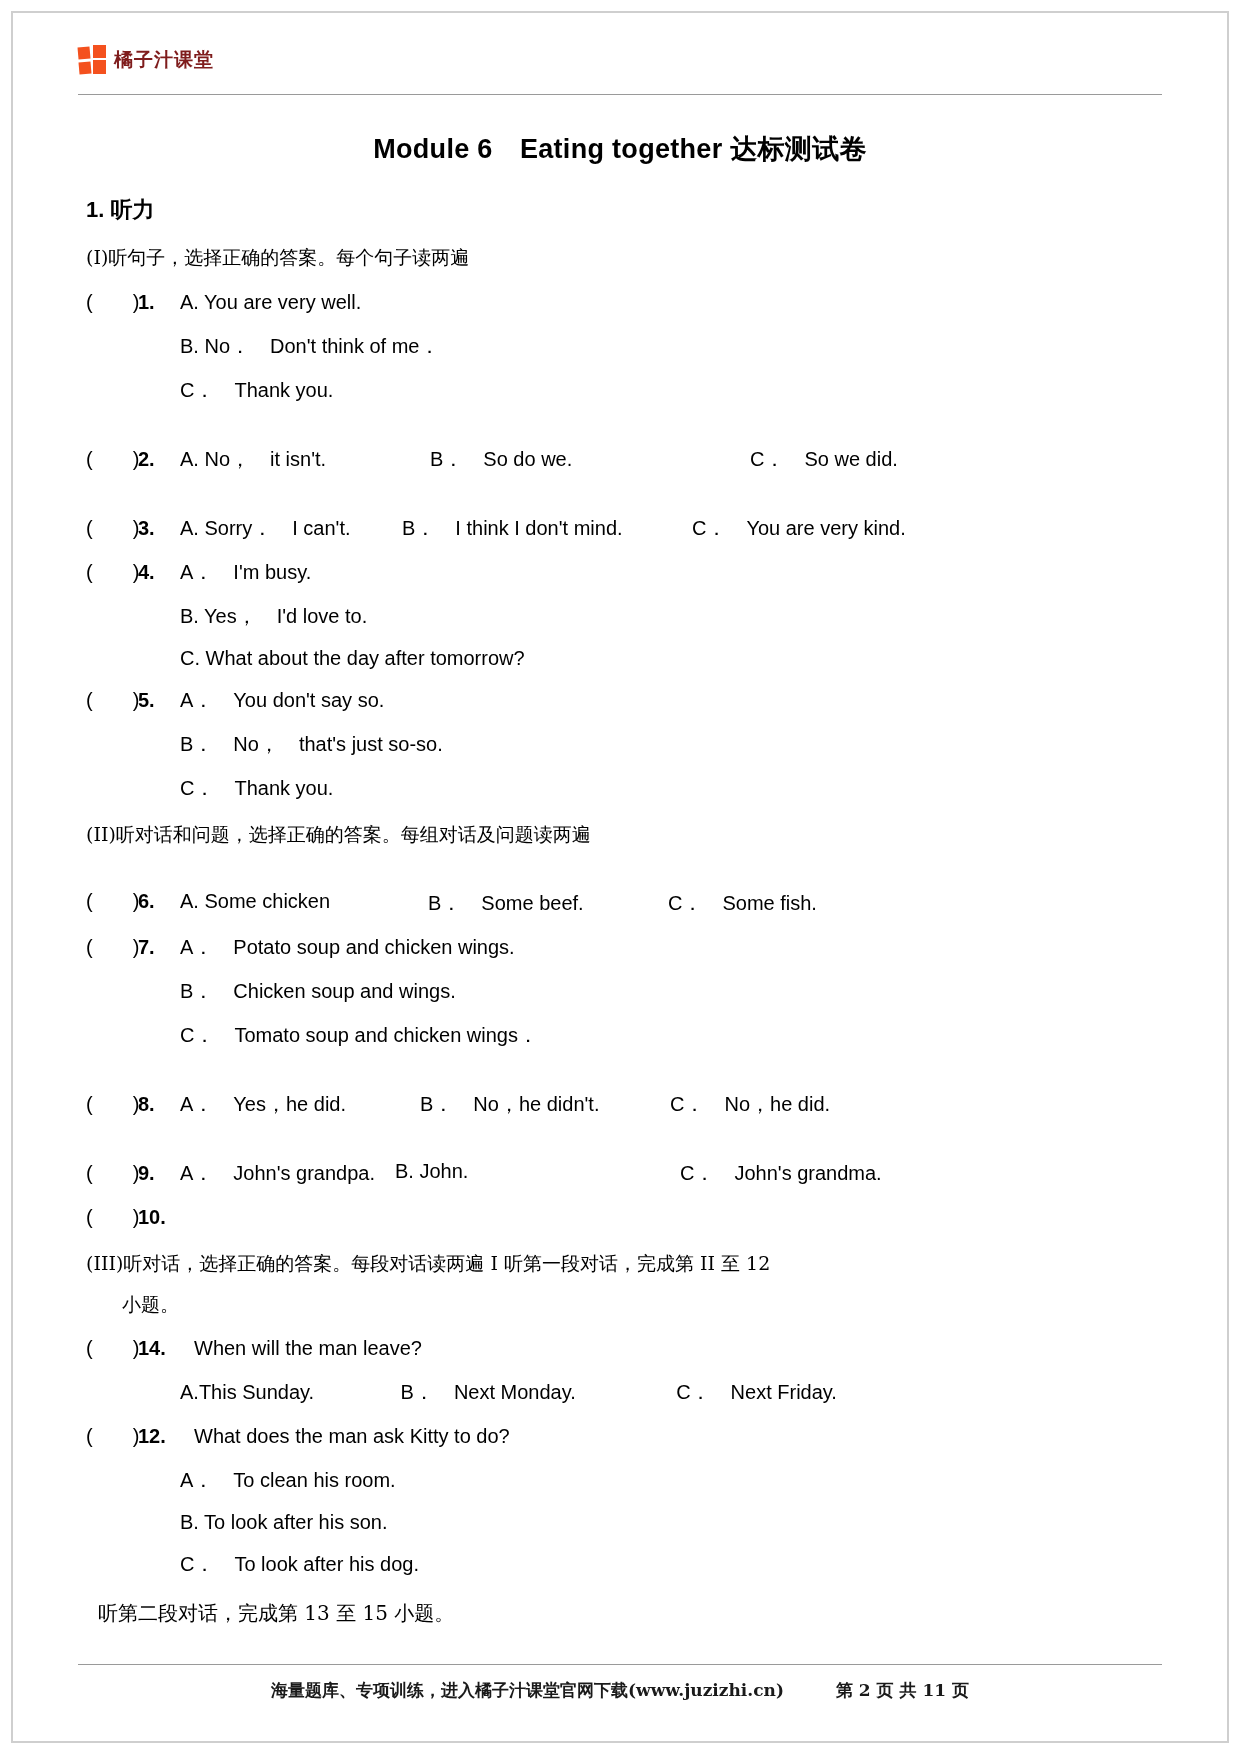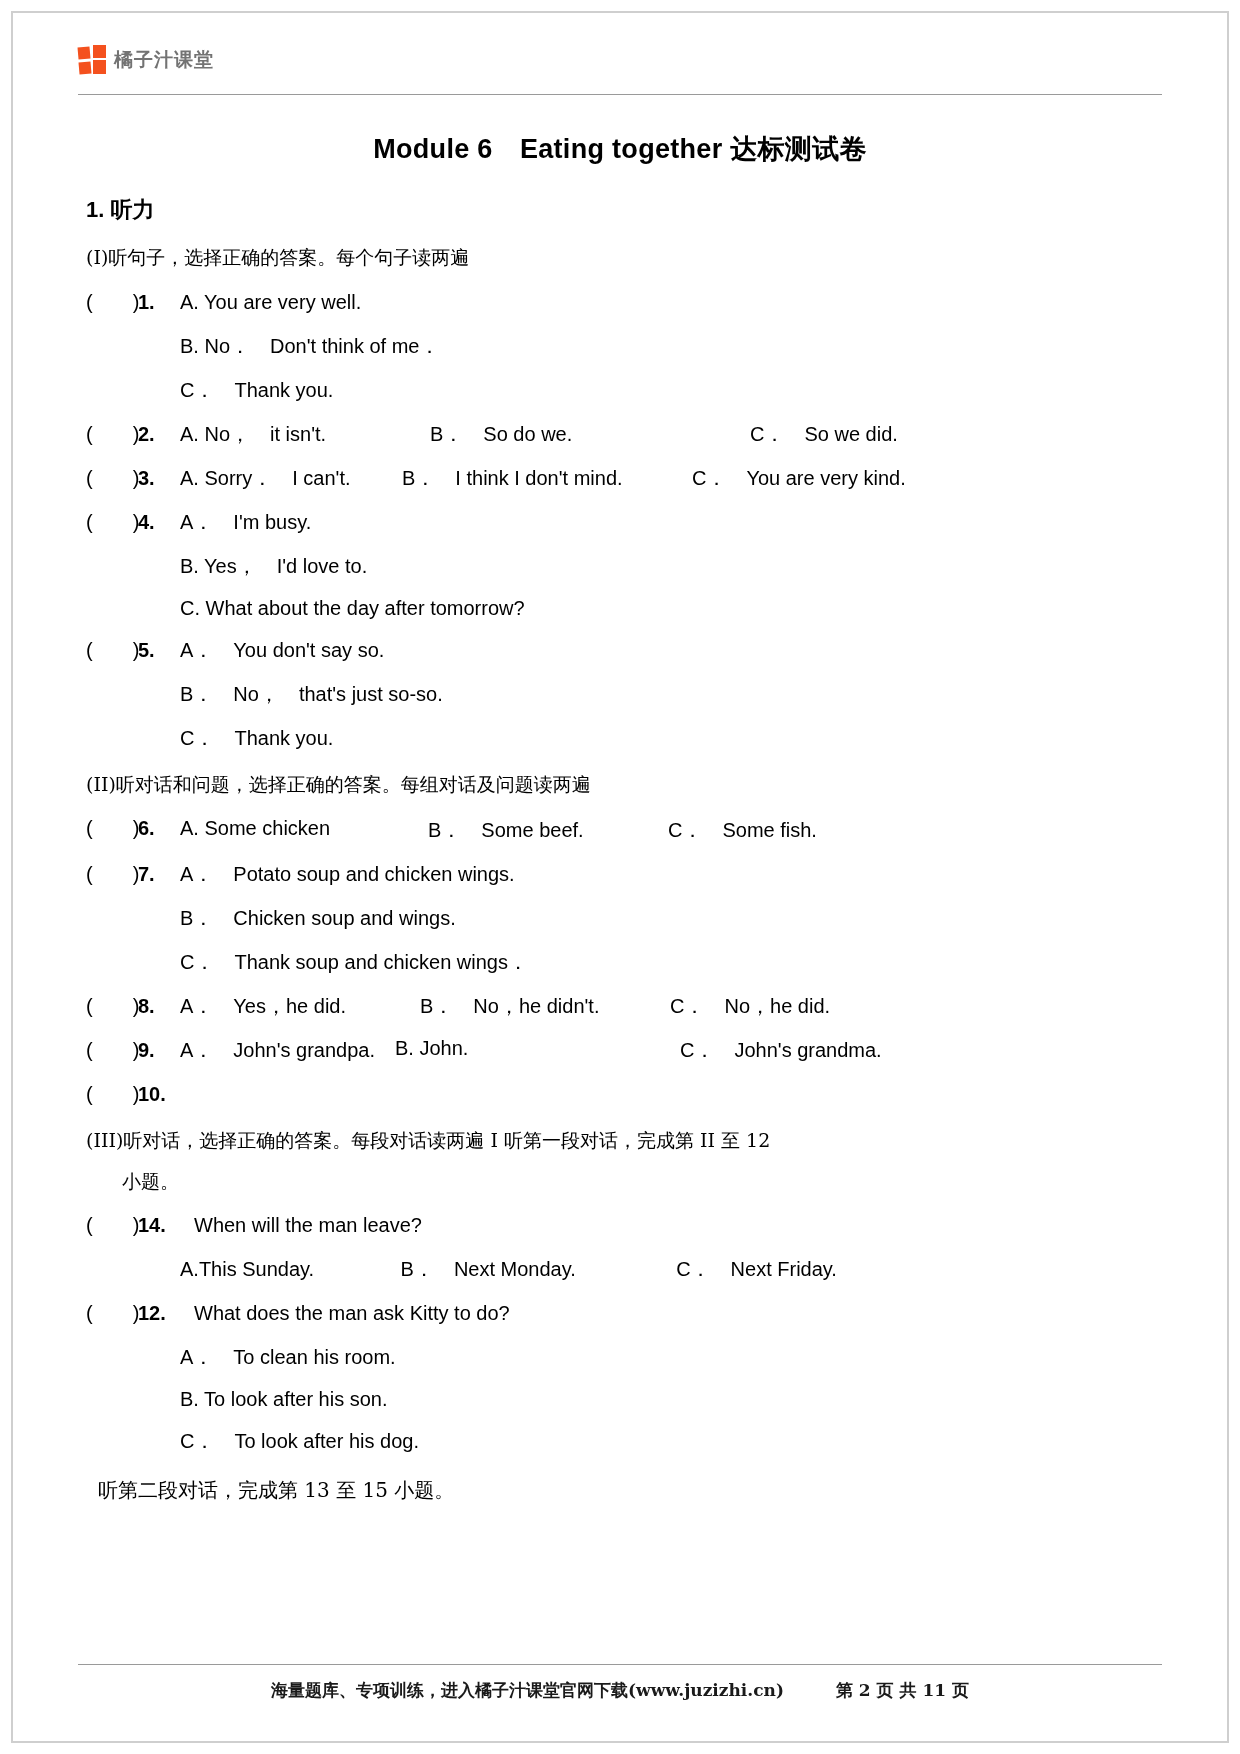--- a/index.html
+++ b/index.html
@@ -65,21 +65,21 @@
     display: block;
   }
   .brand-logo i.tl { left: 0;   top: 2px;  width: 12px; height: 12px; transform: rotate(-5deg); }
   .brand-logo i.tr { left: 15px; top: 0;   width: 13px; height: 13px; }
   .brand-logo i.bl { left: 1px;  top: 17px; width: 12px; height: 12px; transform: rotate(-5deg); }
   .brand-logo i.br { left: 15px; top: 15px; width: 13px; height: 14px; }
   .brand-name {
     font-family: "DejaVu Sans", sans-serif;
     font-size: 19px;
     font-weight: bold;
-    color: #737373;
+    color: #7f1d1d;
     letter-spacing: 1px;
     white-space: nowrap;
   }
   .header-banner {
     flex: 1 1 auto;
     text-align: center;
     font-family: "DejaVu Serif", "Liberation Serif", serif;
     font-size: 19.5px;
     font-weight: bold;
     color: #f4511e;
@@ -140,20 +140,21 @@
   .q-num {
     flex: 0 0 auto;
     width: 42px;
     font-weight: bold;
     font-size: 20px;
   }
   .q-num.wide { width: 56px; }
   .q-opts {
     flex: 1 1 auto;
     display: flex;
+    margin-top: 25px;
   }
   .opt {
     white-space: nowrap;
     font-size: 20px;
   }
   .q-sub {
     margin: 17px 0 0 8px;
     padding-left: 94px;
     font-size: 20px;
     white-space: nowrap;
@@ -270,21 +271,21 @@
         <span class="opt">C．　Some fish.</span>
       </span>
     </div>
 
     <div class="q">
       <span class="q-box">(　　)</span>
       <span class="q-num">7.</span>
       <span class="opt">A．　Potato soup and chicken wings.</span>
     </div>
     <div class="q-sub">B．　Chicken soup and wings.</div>
-    <div class="q-sub">C．　Thank soup and chicken wings．</div>
+    <div class="q-sub">C．　Tomato soup and chicken wings．</div>
 
     <div class="q">
       <span class="q-box">(　　)</span>
       <span class="q-num">8.</span>
       <span class="q-opts">
         <span class="opt" style="width:240px">A．　Yes，he did.</span>
         <span class="opt" style="width:250px">B．　No，he didn't.</span>
         <span class="opt">C．　No，he did.</span>
       </span>
     </div>

